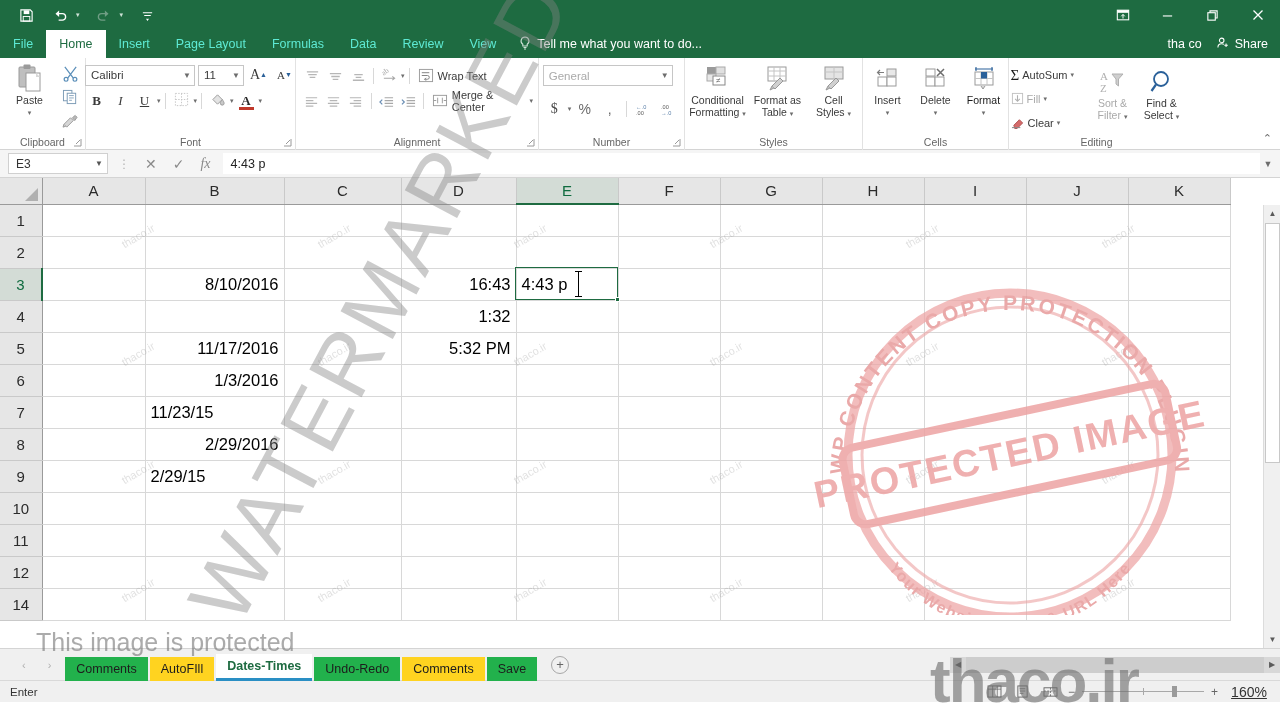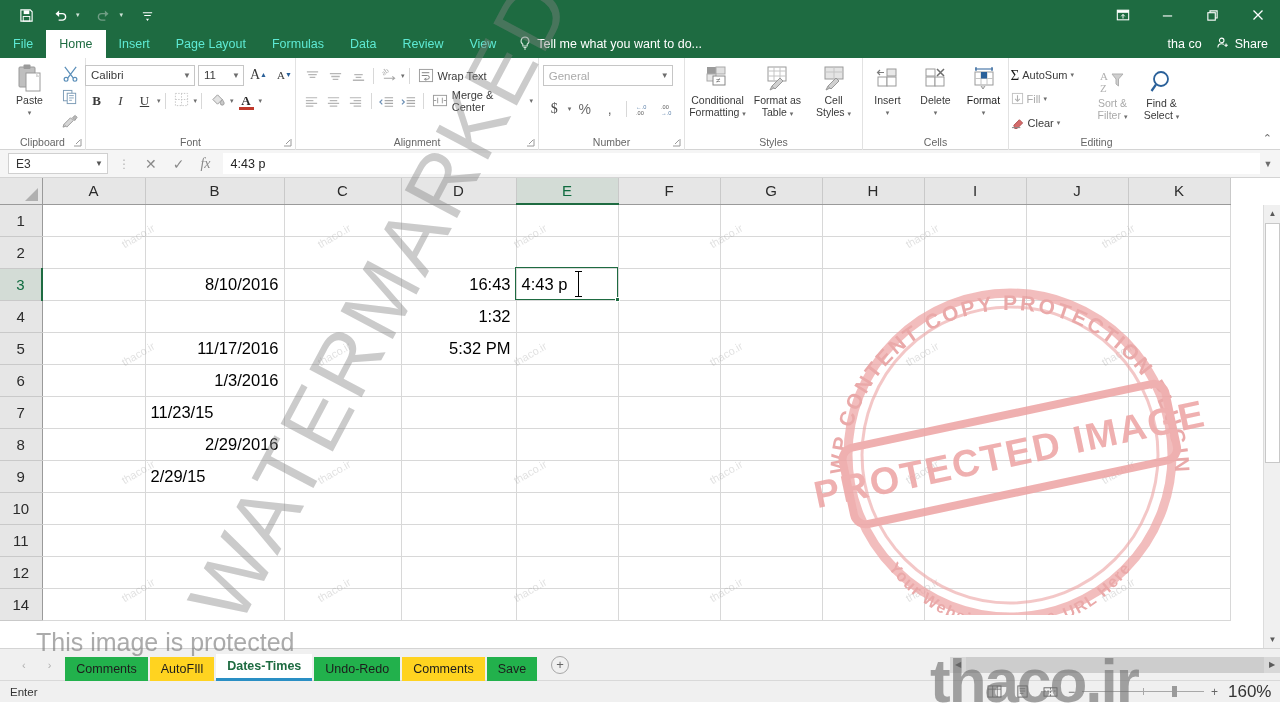--- a/index.html
+++ b/index.html
@@ -266,21 +266,21 @@
     gap:24px;
   }
   .sb-right { margin-left:auto; display:flex; align-items:center; gap:10px; }
   .viewbtns { display:flex; gap:12px; color:#555; }
   .vb { width:16px; height:14px; display:flex; align-items:center; justify-content:center; }
   .zoomslider { display:flex; align-items:center; gap:7px; width:150px; }
   .zs-minus, .zs-plus { color:#666; font-size:12px; }
   .zs-track { flex:1; height:1px; background:#a8a8a8; position:relative; }
   .zs-tick { position:absolute; top:-3px; width:1px; height:7px; background:#a8a8a8; left:50%; }
   .zs-thumb { position:absolute; top:-5px; left:74%; width:5px; height:11px; background:#9a9a9a; }
-  .zoomval { width:42px; text-align:left; font-size:17px; color:#333; }
+  .zoomval { width:42px; text-align:center; font-size:14px; color:#333;text-decoration:underline; }
 
   
   .wm-diag {
     position:absolute; left:380px; top:300px; transform: translate(-50%,-50%) rotate(-62deg);
     font-size:86px; color:rgba(130,130,130,0.42); letter-spacing:4px;
     font-family:"Liberation Sans", sans-serif; white-space:nowrap;
     pointer-events:none; z-index:40;
   }
   .wm-protected {
     position:absolute; left:36px; top:628px; font-size:25px;

